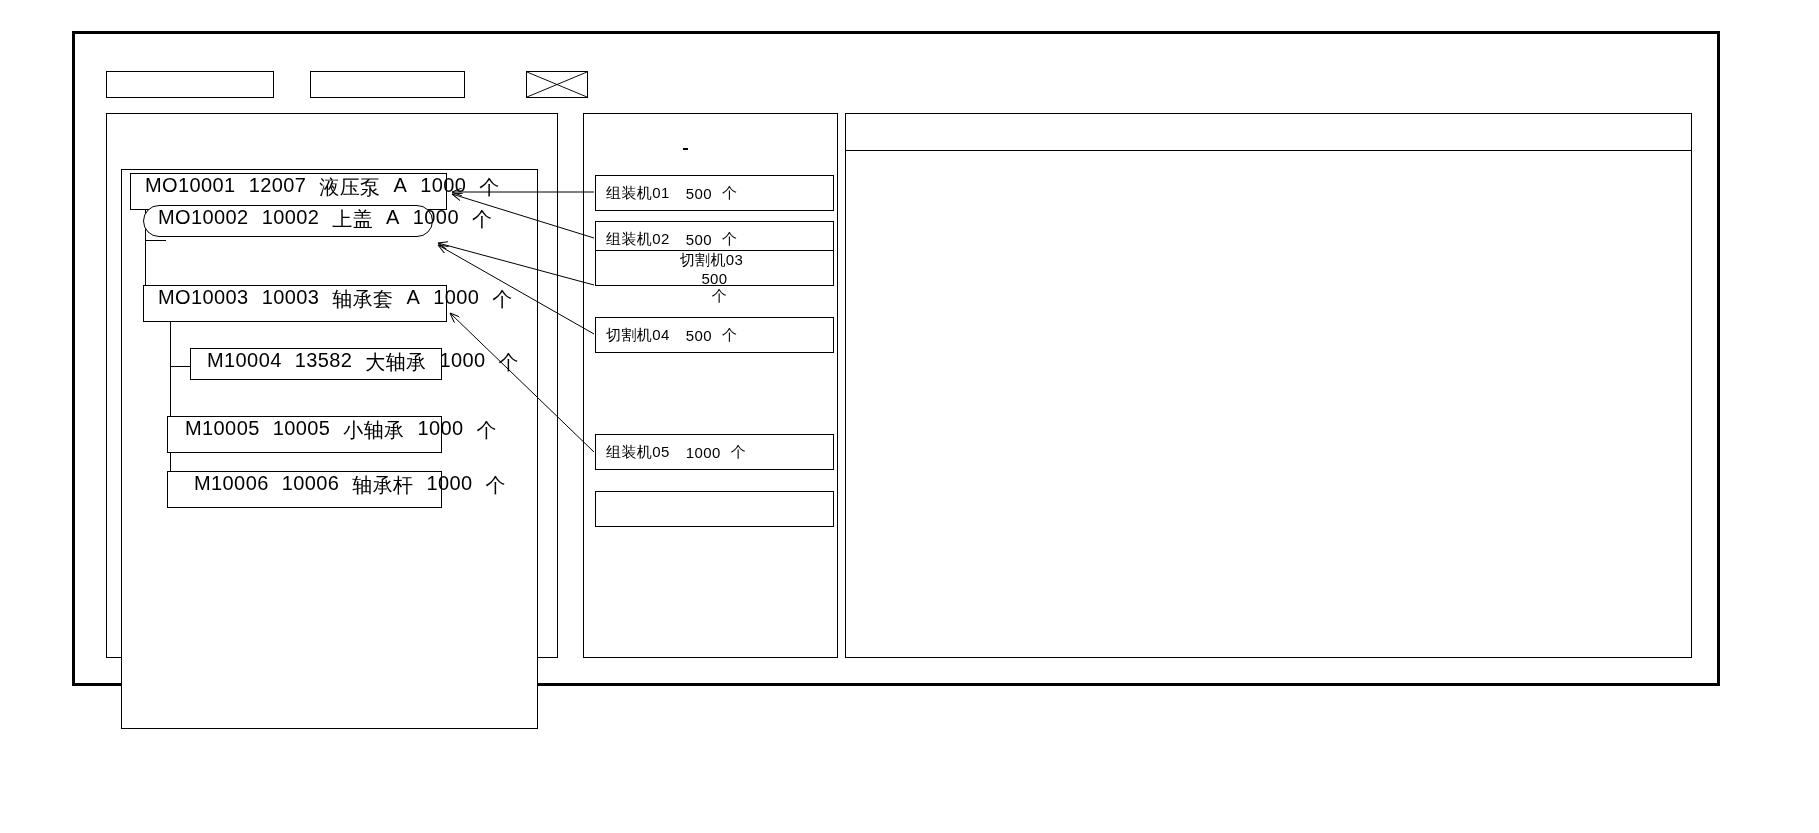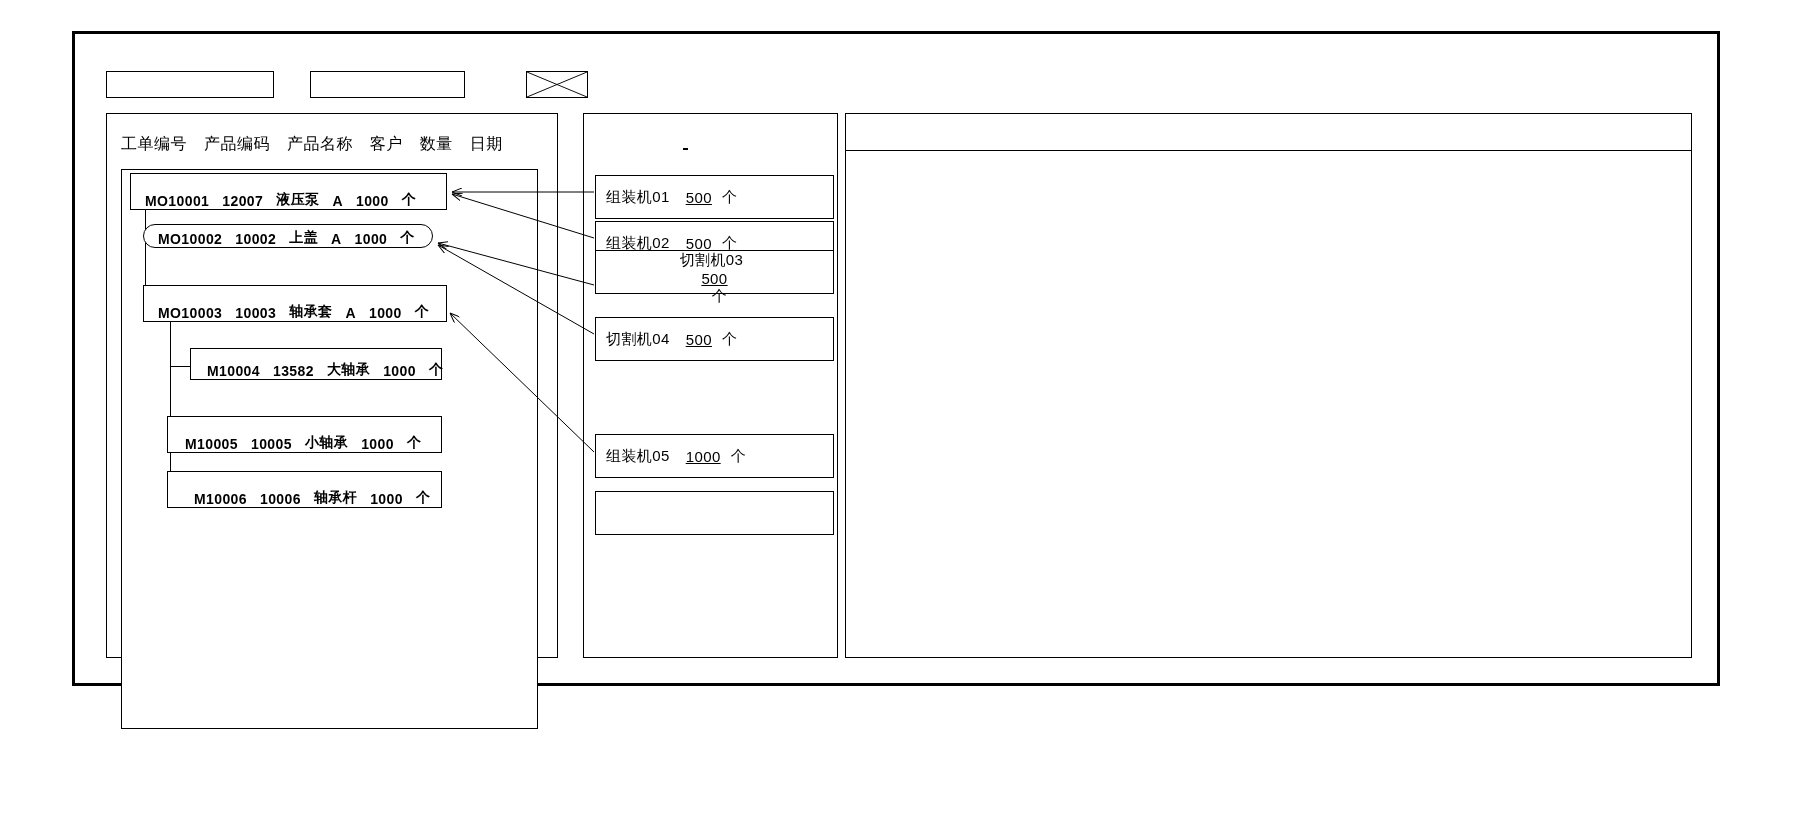--- a/index.html
+++ b/index.html
@@ -84,26 +84,25 @@
     overflow: visible;
   }
 
   
   .tree-row {
     position: absolute;
     border: 1px solid #000;
     box-sizing: border-box;
     background: #fff;
     display: flex;
-    align-items: flex-end;
-    font-size: 14px;
+    align-items: flex-start;
+    font-size: 20px;
     white-space: nowrap;
     padding-left: 14px;
     letter-spacing: 0.4px;
-    font-weight: bold;
   }
   .tree-row .cell { margin-right: 13px; }
   .tree-row .cell:last-child { margin-right: 0; }
 
   
   .elbow-v {
     position: absolute;
     width: 1px;
     background: #000;
   }
@@ -129,33 +128,33 @@
     left: 683px;
     top: 148px;
     width: 5px;
     height: 2px;
     background: #000;
   }
   .machine-box {
     position: absolute;
     left: 595px;
     width: 239px;
-    height: 44px;
+    height: 36px;
     border: 1px solid #000;
     box-sizing: border-box;
     background: #fff;
     display: flex;
     align-items: center;
     font-size: 15px;
     white-space: nowrap;
     padding-left: 10px;
     letter-spacing: 0.4px;
   }
   .machine-box .m-name { margin-right: 16px; }
-  .machine-box .m-qty  { margin-right: 10px; text-decoration: underline; }
+  .machine-box .m-qty  { margin-right: 10px; }
 
   
   .right-panel {
     position: absolute;
     left: 845px;
     top: 113px;
     width: 847px;
     height: 545px;
     border: 1px solid #000;
     box-sizing: border-box;
@@ -192,28 +191,20 @@
     <div class="tb-box tb-field-2" title=""></div>
     <div class="tb-box tb-image">
       <svg viewBox="0 0 62 27" preserveAspectRatio="none" aria-hidden="true">
         <line x1="0" y1="0" x2="62" y2="27" stroke="#000" stroke-width="1"></line>
         <line x1="62" y1="0" x2="0" y2="27" stroke="#000" stroke-width="1"></line>
       </svg>
     </div>
   </div>
 
   <div class="left-panel">
-    <div class="col-headers">
-      <span>工单编号</span>
-      <span>产品编码</span>
-      <span>产品名称</span>
-      <span>客户</span>
-      <span>数量</span>
-      <span>日期</span>
-    </div>
     <div class="tree-area"></div>
   </div>
 
   <div class="elbow-v" style="left:145px; top:206px; height:104px;"></div>
   <div class="elbow-h" style="left:145px; top:240px; width:21px;"></div>
   <div class="elbow-h" style="left:145px; top:303px; width:21px;"></div>
 
   <div class="elbow-v" style="left:170px; top:318px; height:173px;"></div>
   <div class="elbow-h" style="left:170px; top:366px; width:20px;"></div>
   <div class="elbow-h" style="left:170px; top:428px; width:20px;"></div>
@@ -221,21 +212,21 @@
 
   <div class="tree-row" style="left:130px; top:173px; width:317px; height:37px;">
     <span class="cell">MO10001</span>
     <span class="cell">12007</span>
     <span class="cell">液压泵</span>
     <span class="cell">A</span>
     <span class="cell">1000</span>
     <span class="cell">个</span>
   </div>
 
-  <div class="tree-row" style="left:143px; top:224px; width:290px; height:24px;border-radius:17px;">
+  <div class="tree-row" style="left:143px; top:205px; width:290px; height:32px;border-radius:17px;">
     <span class="cell">MO10002</span>
     <span class="cell">10002</span>
     <span class="cell">上盖</span>
     <span class="cell">A</span>
     <span class="cell">1000</span>
     <span class="cell">个</span>
   </div>
 
   <div class="tree-row" style="left:143px; top:285px; width:304px; height:37px;">
     <span class="cell">MO10003</span>

